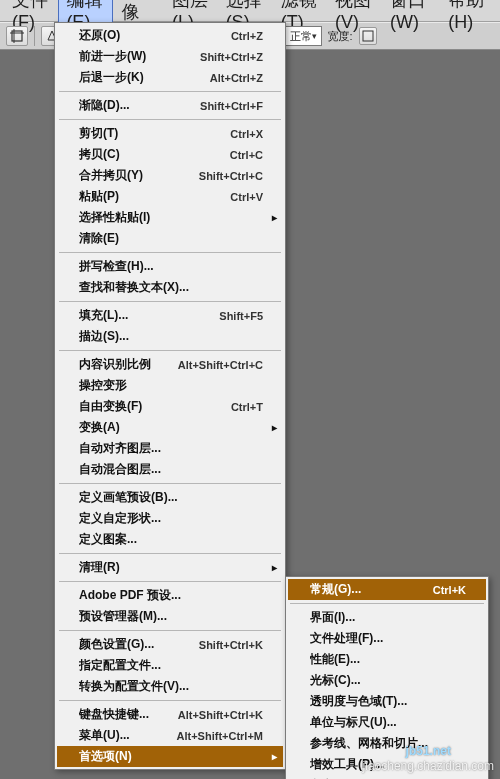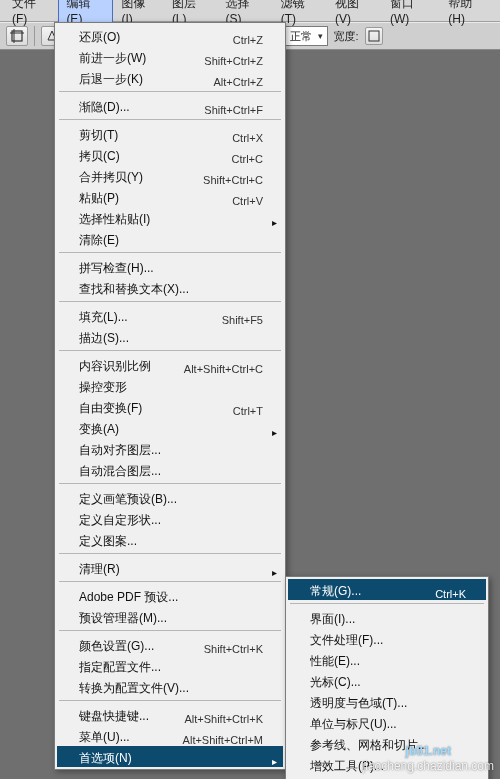--- a/index.html
+++ b/index.html
@@ -12,21 +12,21 @@
     overflow: hidden;
     position: relative;
   }
   .menubar {
     background: #d7d7d7;
     border-bottom: 1px solid #a0a0a0;
     height: 22px;
     display: flex;
     align-items: center;
     padding: 0 4px;
-    font-size: 12px;
+    font-size: 18px;
     color: #1e1e1e;
   }
   .menubar-item {
     padding: 2px 8px;
     cursor: default;
   }
   .menubar-item.active {
     background: #b9d1ff;
     border: 1px solid #4a6fbf;
     padding: 1px 7px;
@@ -55,52 +55,52 @@
     background: #9a9a9a;
   }
   .tb-select {
     border: 1px solid #7a7a7a;
     background: #fff;
     height: 20px;
     display: flex;
     align-items: center;
     padding: 0 4px;
     font-size: 11px;
-    gap: 6px;
   }
   .tb-select .caret { font-size: 9px; color: #333; }
   .tb-lbl { font-size: 11px; }
   .dropdown {
     position: absolute;
     background: #f0f0f0;
     border: 1px solid #7a7a7a;
     box-shadow: 2px 2px 6px rgba(0,0,0,.35);
     padding: 2px;
     font-size: 12px;
     color: #111;
   }
   .menu1 { left: 54px; top: 22px; width: 232px; }
   .menu2 { left: 285px; top: 576px; width: 204px; }
   .mi {
     display: flex;
-    align-items: flex-end;
+    align-items: center;
     height: 21px;
     padding: 0 20px 0 22px;
     position: relative;
     cursor: default;
+    font-weight: bold;
   }
   .mi .label { flex: 1; white-space: nowrap; overflow: hidden; }
   .mi .sc { color: #333; font-size: 11px; margin-left: 4px; white-space: nowrap; }
   .mi .arrow {
     position: absolute;
     right: 6px;
     font-size: 10px;
   }
   .mi.hl {
-    background: #0c4a6e;
+    background: #a16207;
     color: #fff;
   }
   .mi.hl .sc { color: #fff; }
   .msep {
     height: 1px;
     background: #b6b6b6;
     margin: 3px 2px;
   }
   .watermark {
     position: absolute;

